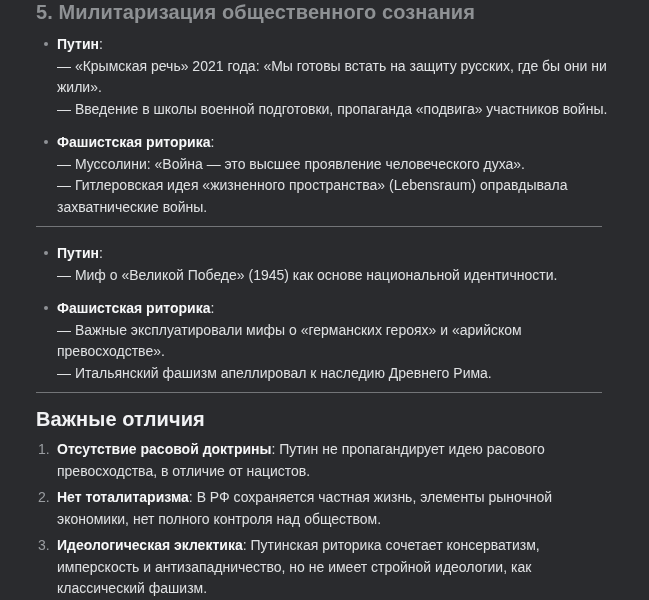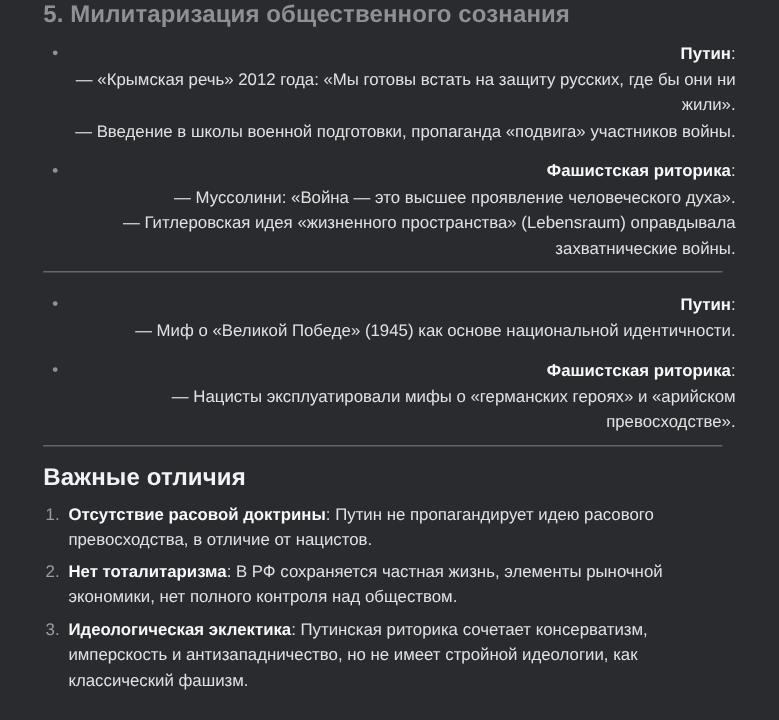--- a/index.html
+++ b/index.html
@@ -14,21 +14,21 @@
   .page { padding: 2px 36px 0 36px; }
 
   h3.sec-heading {
     font-size: 20px; line-height: 20px; font-weight: 700;
     color: #f1f2f4; margin: 0 0 10px 0; letter-spacing: .1px;
   }
   h3.sec-heading.dimmed { color: #8e9194; }
 
   ul.bullets, ol.diffs { list-style: none; margin: 0; padding: 0; }
 
-  li.bullet { position: relative; padding-left: 21px; margin: 12px 0 4px 0; text-align: right; }
+  li.bullet { position: relative; padding-left: 21px; margin: 12px 0 4px 0; }
   .dot {
     position: absolute; left: 8px; top: 8px;
     width: 4px; height: 4px; border-radius: 50%;
     background: #8f9296;
   }
   li.bullet p { margin: 0; }
   strong { color: #f7f8f9; font-weight: 700; }
 
   hr.divider {
     border: none; border-top: 1px solid #737578;
@@ -43,21 +43,21 @@
 <body>
 
 <div class="page">
 
   <section>
     <h3 class="sec-heading dimmed">5. Милитаризация общественного сознания</h3>
     <ul class="bullets">
       <li class="bullet">
         <span class="dot"></span>
         <p><strong>Путин</strong><span>:</span></p>
-        <p>— «Крымская речь» 2012 года: «Мы готовы встать на защиту русских, где бы они ни жили».</p>
+        <p>— «Крымская речь» 2021 года: «Мы готовы встать на защиту русских, где бы они ни жили».</p>
         <p>— Введение в школы военной подготовки, пропаганда «подвига» участников войны.</p>
       </li>
       <li class="bullet">
         <span class="dot"></span>
         <p><strong>Фашистская риторика</strong><span>:</span></p>
         <p>— Муссолини: «Война — это высшее проявление человеческого духа».</p>
         <p>— Гитлеровская идея «жизненного пространства» (Lebensraum) оправдывала захватнические войны.</p>
       </li>
     </ul>
   </section>
@@ -67,21 +67,22 @@
   <section>
     <ul class="bullets">
       <li class="bullet">
         <span class="dot"></span>
         <p><strong>Путин</strong><span>:</span></p>
         <p>— Миф о «Великой Победе» (1945) как основе национальной идентичности.</p>
       </li>
       <li class="bullet">
         <span class="dot"></span>
         <p><strong>Фашистская риторика</strong><span>:</span></p>
-        <p>— Нацисты эксплуатировали мифы о «германских героях» и «арийском превосходстве».</p>
+        <p>— Важные эксплуатировали мифы о «германских героях» и «арийском превосходстве».</p>
+        <p>— Итальянский фашизм апеллировал к наследию Древнего Рима.</p>
       </li>
     </ul>
   </section>
 
   <hr class="divider">
 
   <section>
     <h3 class="sec-heading">Важные отличия</h3>
     <ol class="diffs">
       <li class="diff">

